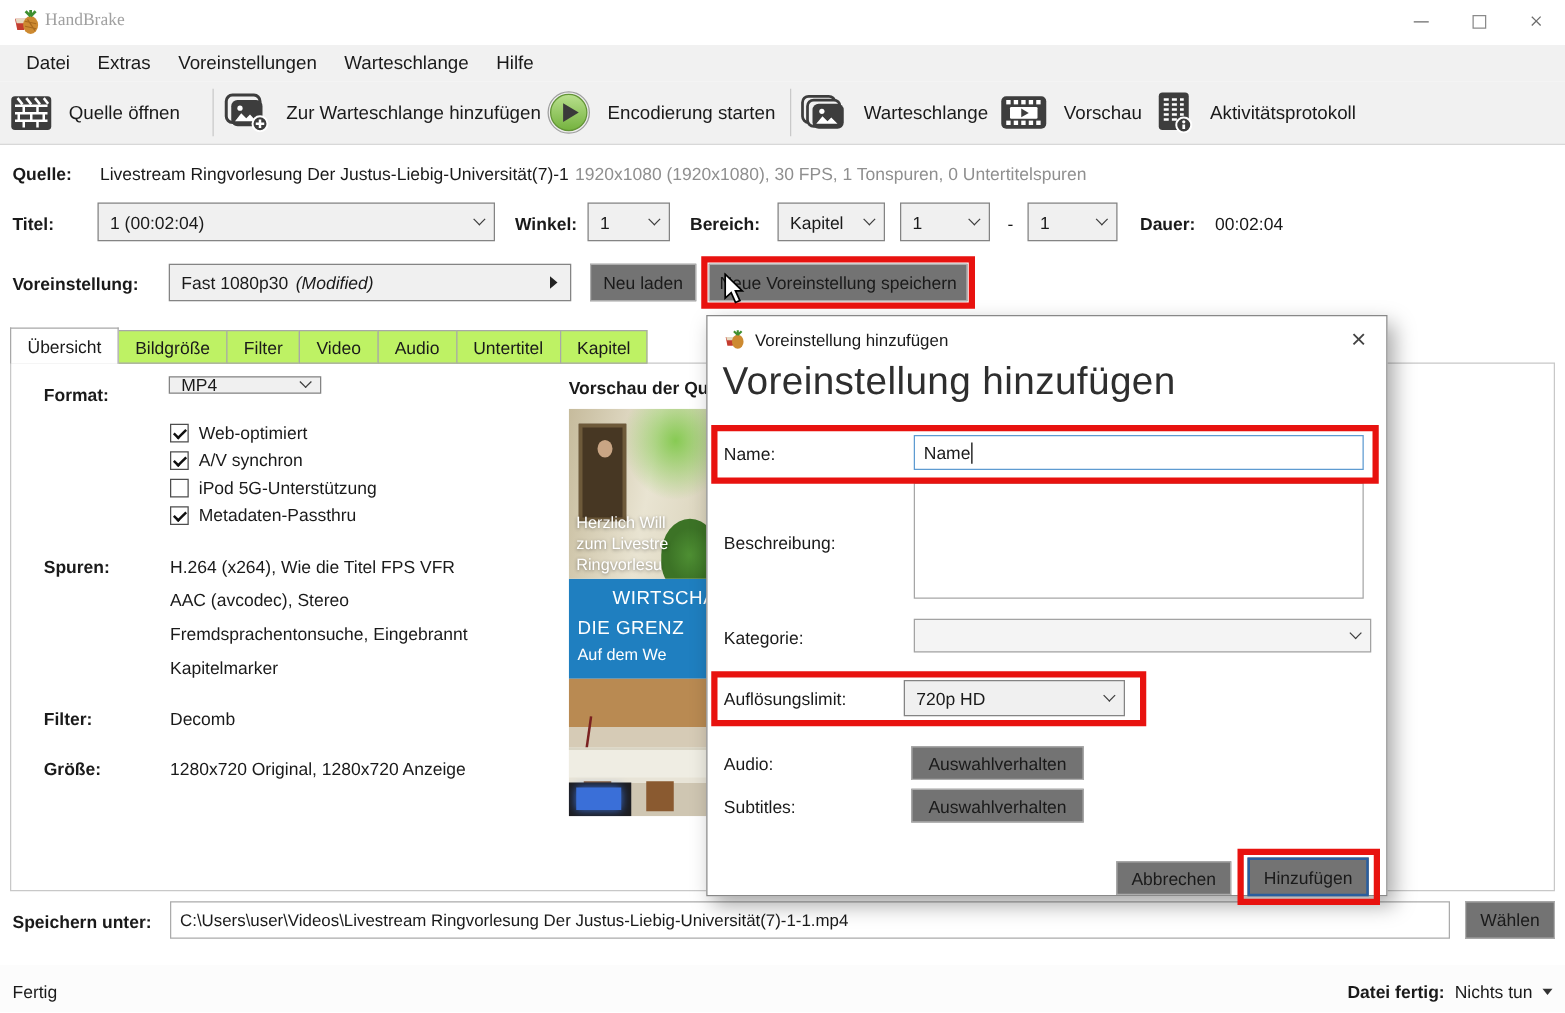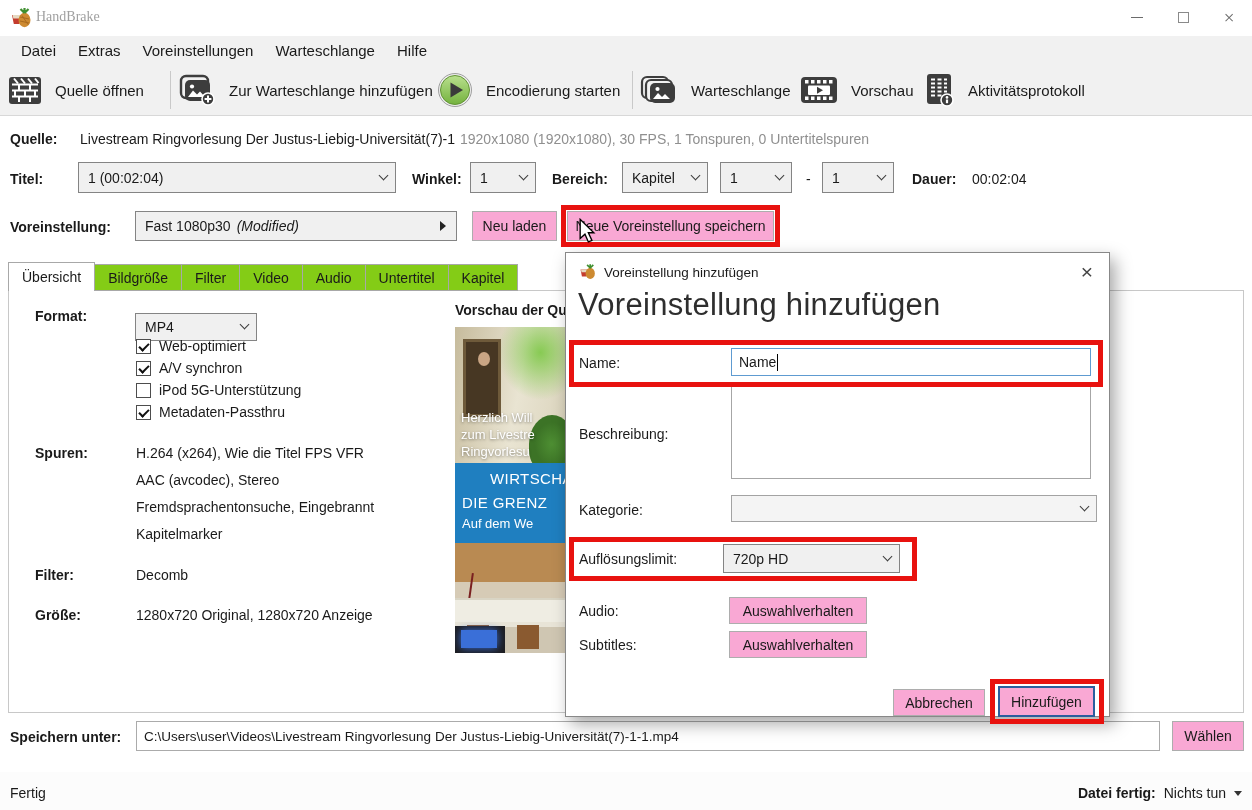--- a/index.html
+++ b/index.html
@@ -27,29 +27,29 @@
   .tb-item { position:absolute; top:0; height:50px; display:flex; align-items:center; gap:13px; font-size:15px; }
   .tb-sep { position:absolute; top:6px; width:1px; height:38px; background:#c9c9c9; }
   .tri-down { width:0; height:0; border-left:4px solid transparent; border-right:4px solid transparent; border-top:5px solid #333; }
   .tri-right { width:0; height:0; border-top:5px solid transparent; border-bottom:5px solid transparent; border-left:6px solid #222; }
 
   
   .combo { position:absolute; background:#f0f0f0; border:1px solid #848484; display:flex; align-items:center;
            padding:0 24px 0 9px; font-size:14px; }
   .combo .chev { position:absolute; right:8px; top:50%; margin-top:-6px; width:7px; height:7px;
                  border-right:1.5px solid #3c3c3c; border-bottom:1.5px solid #3c3c3c; transform:rotate(45deg); }
-  .btn { position:absolute; background:#f9a8d4; border:1px solid #adadad; display:flex; align-items:center; justify-content:center; font-size:14px; }
+  .btn { position:absolute; background:#737373; border:1px solid #adadad; display:flex; align-items:center; justify-content:center; font-size:14px; }
   .textbox { position:absolute; background:#fff; border:1px solid #9a9a9a; display:flex; align-items:center; padding:0 7px; font-size:14px; }
   .caret { width:1px; height:17px; background:#000; margin-left:1px; }
   .red-frame { position:absolute; border:5px solid var(--highlight_red,#e8120f); pointer-events:none; z-index:60; }
 
   
   .tabstrip { position:absolute; left:8px; top:262px; height:29px; display:flex; align-items:flex-end; z-index:3; }
   .tab { height:27px; padding:0 13px; display:flex; align-items:center; font-size:14px;
-         background:#84cc16; border:1px solid #a8a8a8; margin-left:-1px; }
+         background:#bef264; border:1px solid #a8a8a8; margin-left:-1px; }
   .tab:first-child { margin-left:0; }
   .tab.active { background:#fff; height:29px; border-bottom:none; z-index:5; }
   .panel { position:absolute; left:8px; top:290px; width:1236px; height:423px; background:#fff; border:1px solid #c8c8c8; }
 
   .cb-row { position:absolute; display:flex; align-items:center; gap:8px; font-size:14px; }
   .cb { width:15px; height:15px; background:#fff; border:1px solid #4d4d4d; position:relative; flex:0 0 auto; }
   .cb.checked::after { content:""; position:absolute; left:2px; top:3px; width:8px; height:4px;
                        border-left:2px solid #101010; border-bottom:2px solid #101010; transform:rotate(-45deg); }
 
   
@@ -274,21 +274,21 @@
     <div class="tab">Filter</div>
     <div class="tab">Video</div>
     <div class="tab">Audio</div>
     <div class="tab">Untertitel</div>
     <div class="tab">Kapitel</div>
   </div>
 
   <div class="panel"></div>
 
   <span class="abs bold" style="left:35px;top:308px">Format:</span>
-  <div class="combo" style="left:135px;top:313px;width:122px;height:28px">
+  <div class="combo" style="left:135px;top:301px;width:122px;height:14px">
     <span>MP4</span>
       <span class="chev"></span>
   </div>
 
   <div class="cb-row" style="left:136px;top:338px">
     <span class="cb checked"></span>
     <span>Web-optimiert</span>
   </div>
   <div class="cb-row" style="left:136px;top:360px">
     <span class="cb checked"></span>

